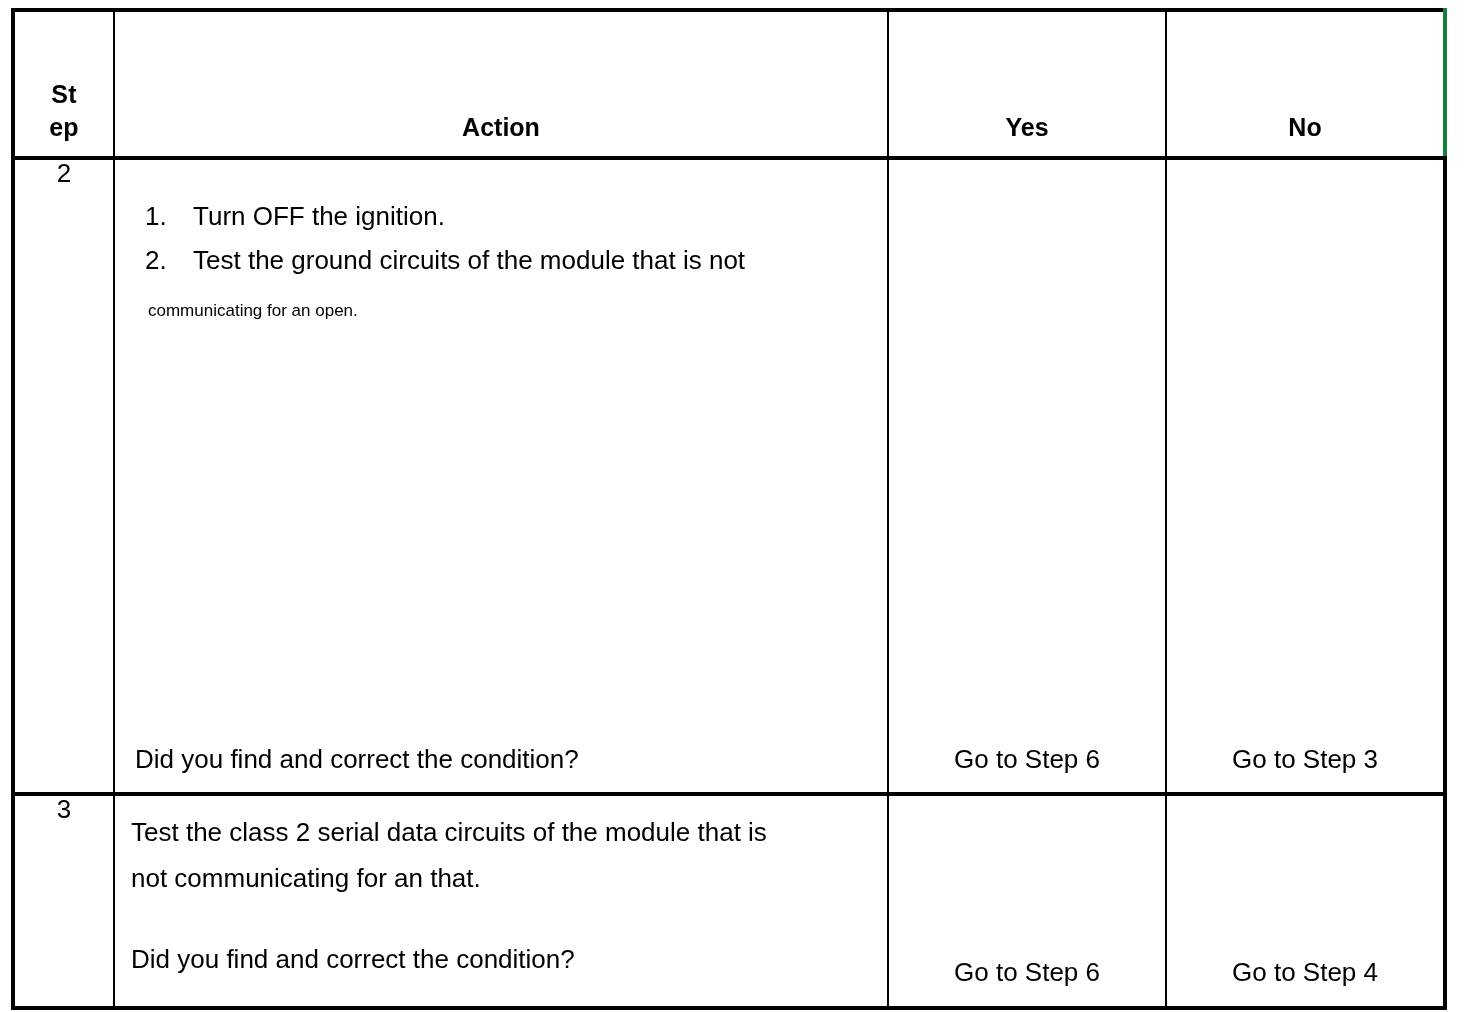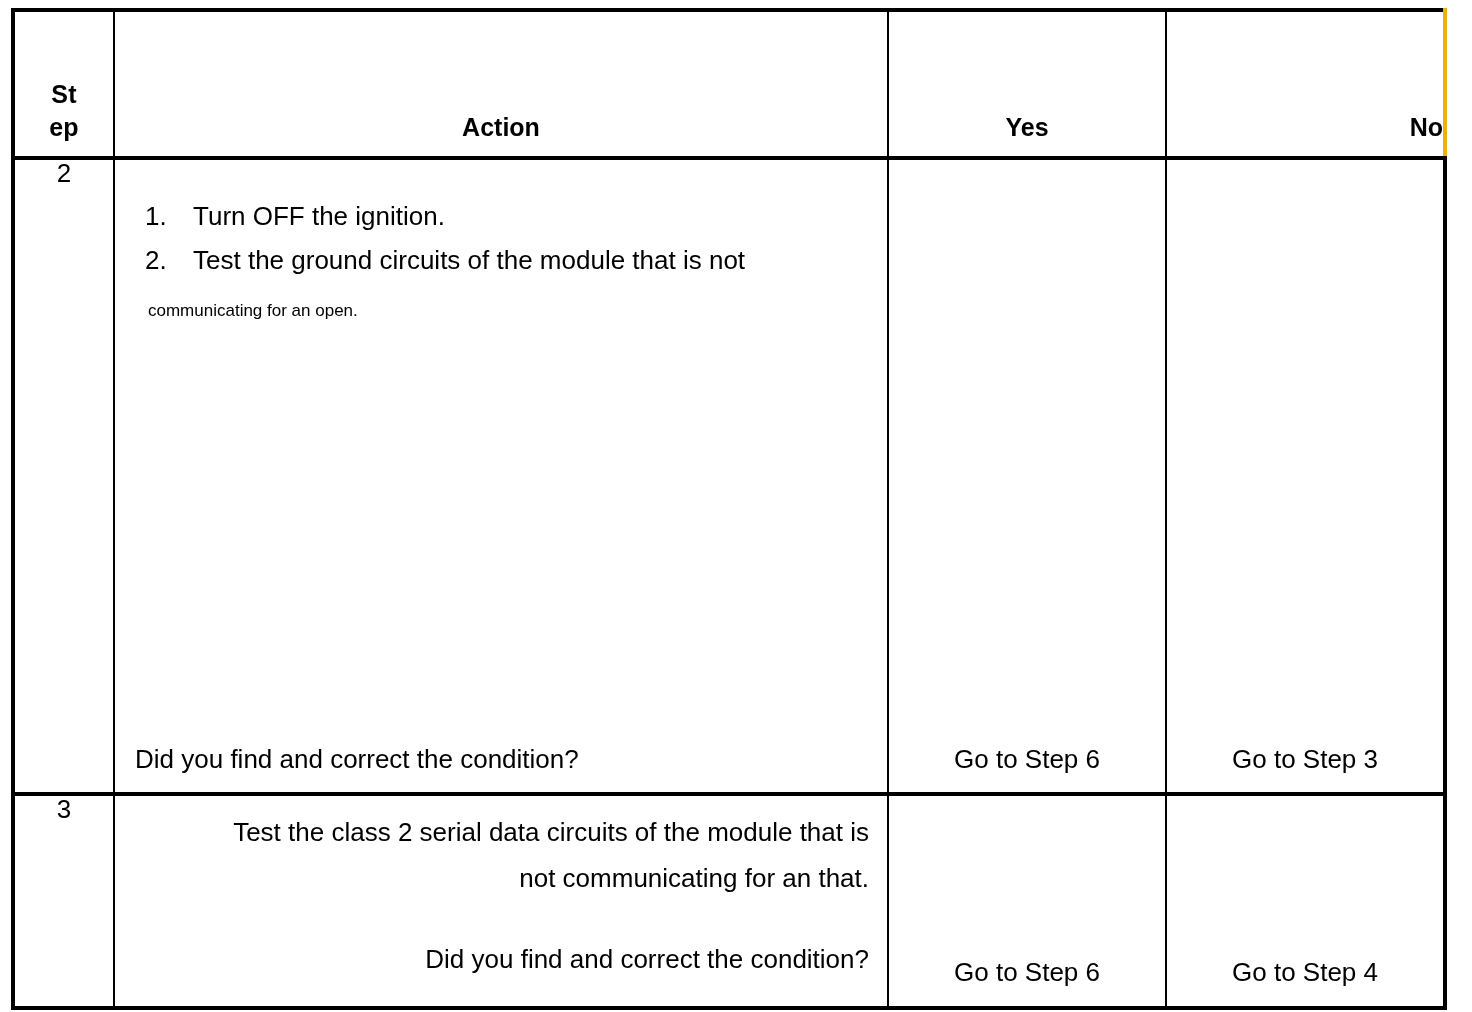--- a/index.html
+++ b/index.html
@@ -54,21 +54,21 @@
     border-bottom: 4px solid #000000;
     height: 132px;
     vertical-align: bottom;
     text-align: center;
     font-weight: bold;
     font-size: 25px;
     line-height: 1.32;
     padding-bottom: 12px;
   }
   .hdr-row th.first { border-left: 4px solid #000000; }
-  .hdr-row th.last  { border-right: 4px solid #eab308; text-align: right; }
+  .hdr-row th.last  { border-right: 4px solid #15803d; }
 
   .hdr-step-text {
     display: block;
     font-weight: bold;
     font-size: 25px;
     line-height: 1.32;
     letter-spacing: 0.2px;
   }
 
   
@@ -100,21 +100,20 @@
     text-align: left;
   }
   .action-inner {
     position: relative;
     height: 100%;
     box-sizing: border-box;
     padding: 22px 18px 0 18px;
   }
   .action-inner.row3-inner {
     padding: 14px 18px 0 16px;
-    text-align: right;
   }
 
   .ol-steps {
     margin: 12px;
     padding: 0;
     list-style: none;
   }
   .ol-steps li {
     position: relative;
     font-size: 26px;

